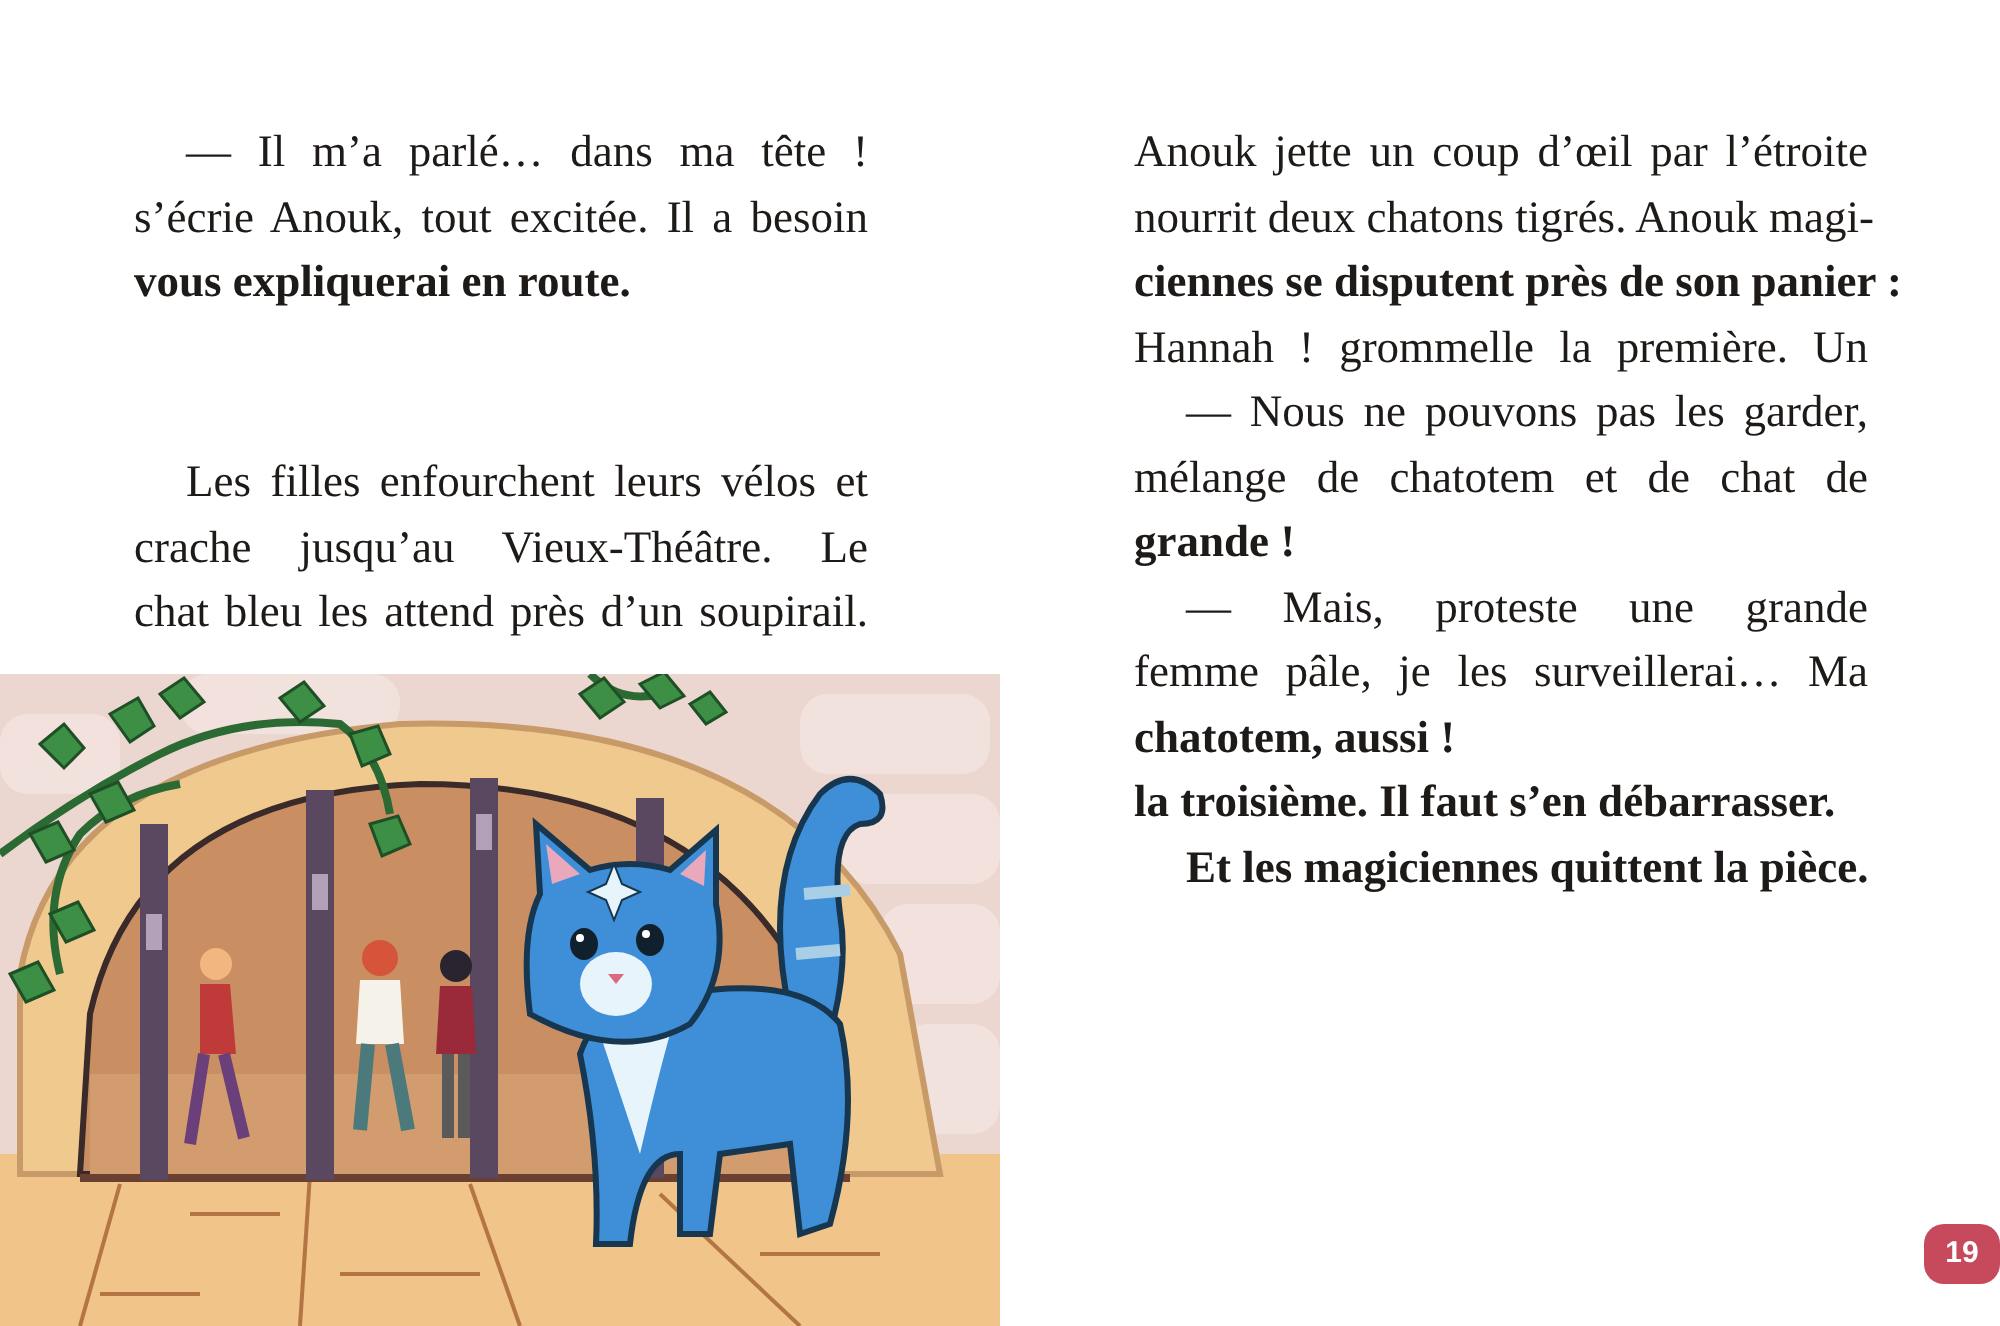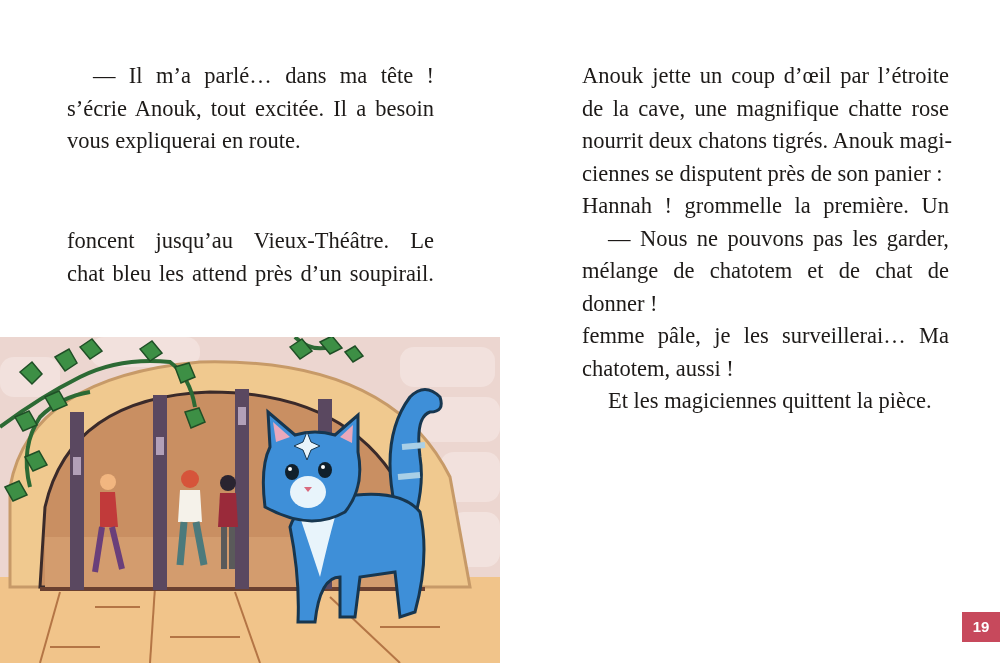--- a/index.html
+++ b/index.html
@@ -26,23 +26,23 @@
 
     .text-block {
       position: absolute;
       font-size: 22.5px;
       line-height: 32.5px;
       text-align: justify;
       hyphens: manual;
     }
     .left-block-1 { left: 67px; top: 60px; width: 367px; }
     .left-block-2 { left: 67px; top: 225px; width: 367px; }
-    .right-block { left: 67px; top: 60px; width: 367px; margin-left: 15px; }
+    .right-block { left: 67px; top: 60px; width: 367px; }
     .line { display: block; text-align: justify; text-align-last: justify; white-space: nowrap; }
-    .line.last { text-align-last: left; }
+    .line.last { text-align-last: left; font-weight: bold; }
     .line.ind { padding-left: 26px; }
 
     
     .illustration {
       position: absolute;
       left: 0;
       top: 337px;
       width: 500px;
       height: 326px;
       overflow: hidden;
@@ -56,35 +56,37 @@
       width: 38px;
       height: 30px;
       background: #c7495c;
       color: #ffffff;
       font-family: "Liberation Sans", "DejaVu Sans", sans-serif;
       font-weight: bold;
       font-size: 15px;
       line-height: 30px;
       text-align: center;
       letter-spacing: 0;
+      border-radius: 10px;
     }
   </style>
 </head>
 <body>
 
 <div class="page page-left">
 
   <div class="text-block left-block-1">
     <span class="line ind">— Il m’a parlé… dans ma tête !</span>
     <span class="line">s’écrie Anouk, tout excitée. Il a besoin</span>
     <span class="line last">vous expliquerai en route.</span>
   </div>
 
   <div class="text-block left-block-2">
-    <span class="line">foncent jusqu’au Vieux-Théâtre. Le</span>
+    <span class="line ind">Les filles enfourchent leurs vélos et</span>
+    <span class="line">crache jusqu’au Vieux-Théâtre. Le</span>
     <span class="line">chat bleu les attend près d’un soupirail.</span>
   </div>
 
   <div class="illustration">
     <svg width="500" height="326" viewBox="0 0 500 326" xmlns="http://www.w3.org/2000/svg">
 
       <rect x="0" y="0" width="500" height="326" fill="#ecd6d0"></rect>
       <g fill="#f3e3df" opacity="0.9">
         <rect x="400" y="10" width="95" height="40" rx="14"></rect>
         <rect x="420" y="60" width="80" height="45" rx="14"></rect>
@@ -176,26 +178,27 @@
         <circle cx="323" cy="130" r="2" fill="#ffffff"></circle>
         <path d="M304 150 L312 150 L308 155 Z" fill="#d96a7e"></path>
       </g>
     </svg>
   </div>
 </div>
 
 <div class="page page-right">
   <div class="text-block right-block">
     <span class="line">Anouk jette un coup d’œil par l’étroite</span>
-    <span class="line">de la cave, une magnifique chatte rose</span>
     <span class="line">nourrit deux chatons tigrés. Anouk magi-</span>
     <span class="line last">ciennes se disputent près de son panier :</span>
     <span class="line">Hannah ! grommelle la première. Un</span>
     <span class="line ind">— Nous ne pouvons pas les garder,</span>
     <span class="line">mélange de chatotem et de chat de</span>
-    <span class="line last">donner !</span>
+    <span class="line last">grande !</span>
+    <span class="line ind">— Mais, proteste une grande</span>
     <span class="line">femme pâle, je les surveillerai… Ma</span>
     <span class="line last">chatotem, aussi !</span>
+    <span class="line last">la troisième. Il faut s’en débarrasser.</span>
     <span class="line last ind">Et les magiciennes quittent la pièce.</span>
   </div>
 </div>
 
 <div class="page-number">19</div>
 
 </body></html>

